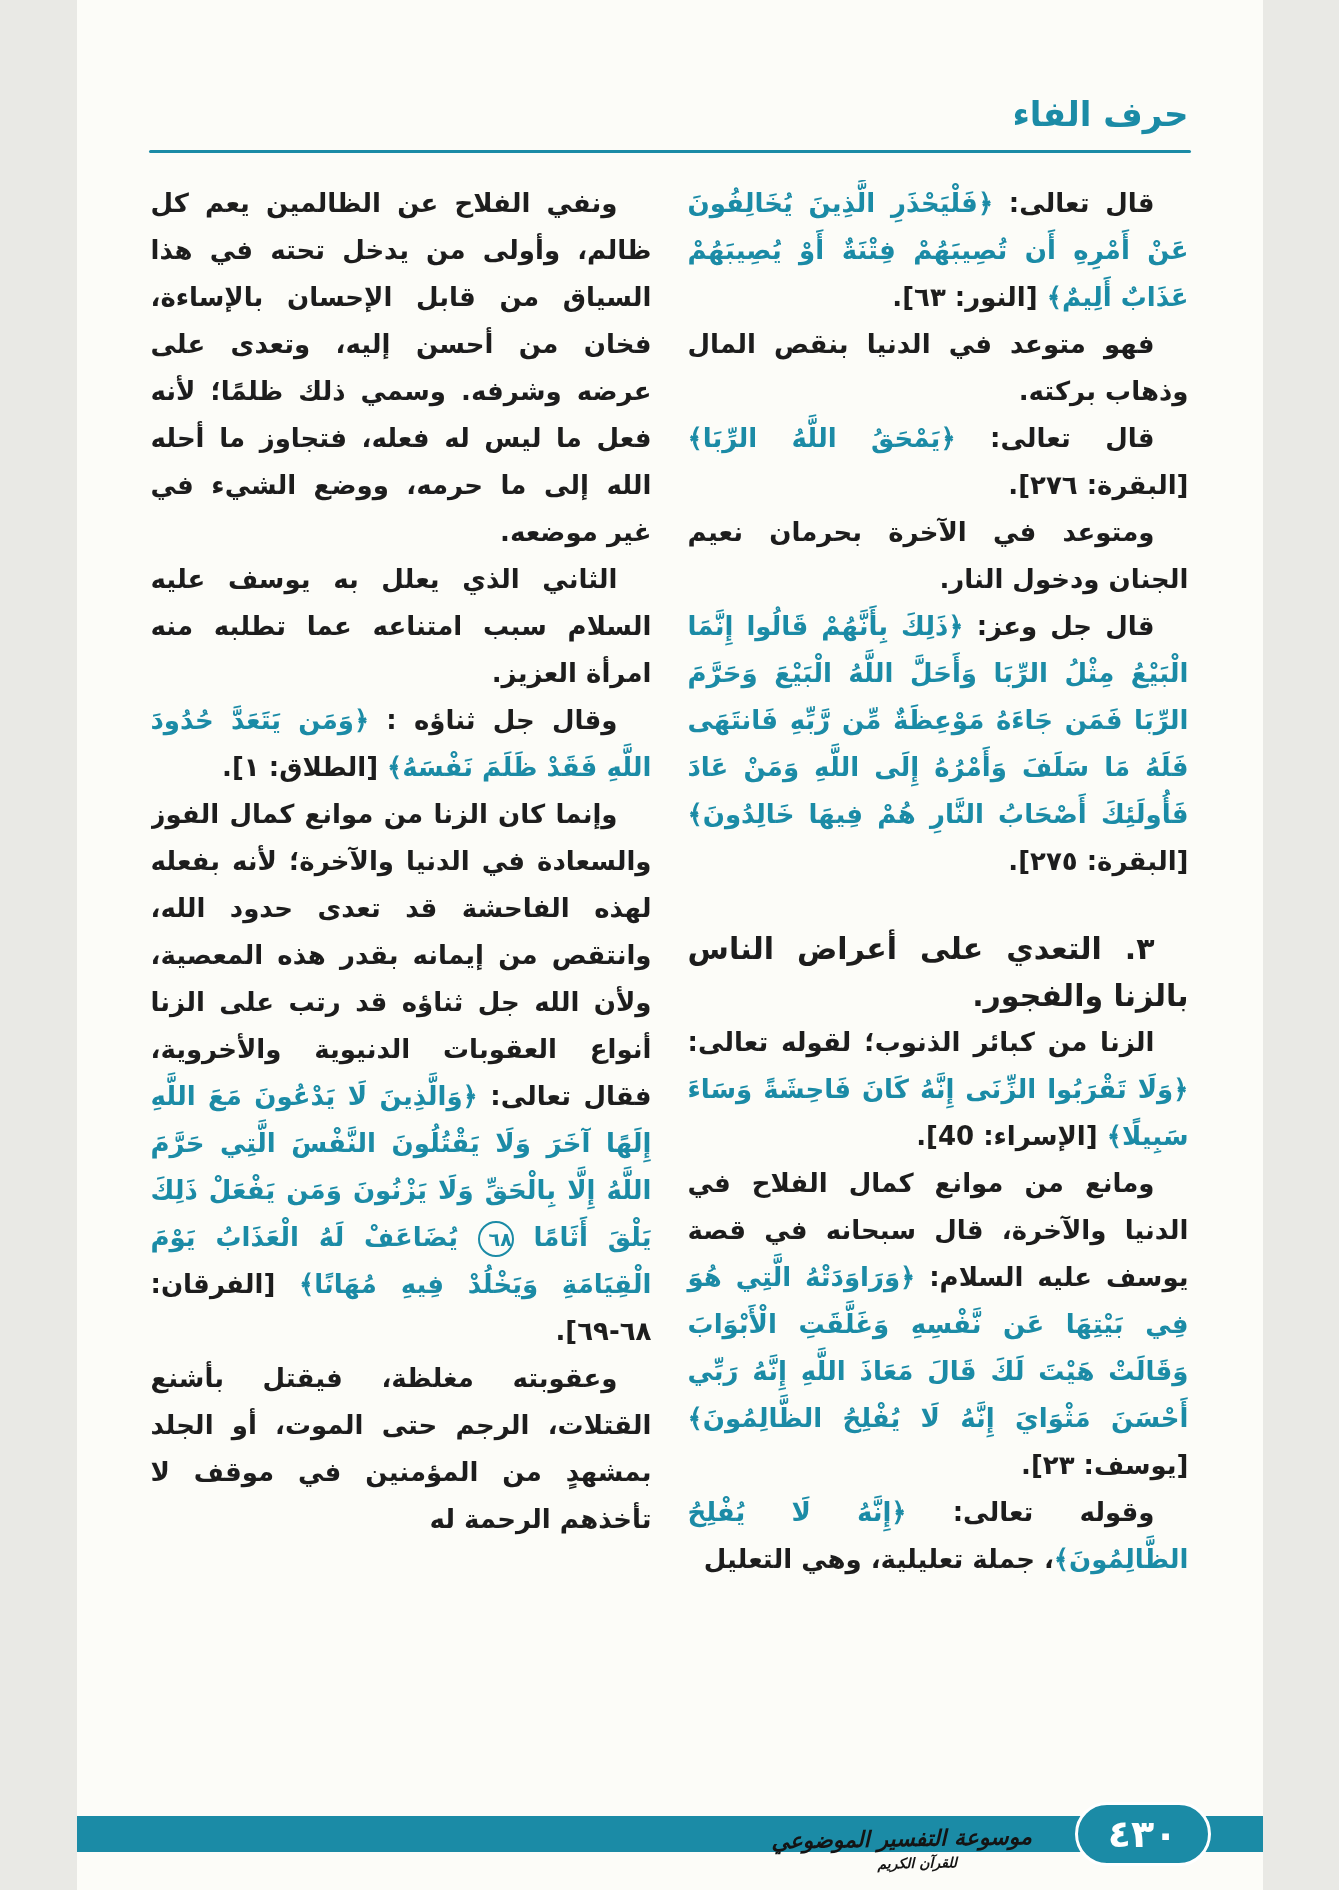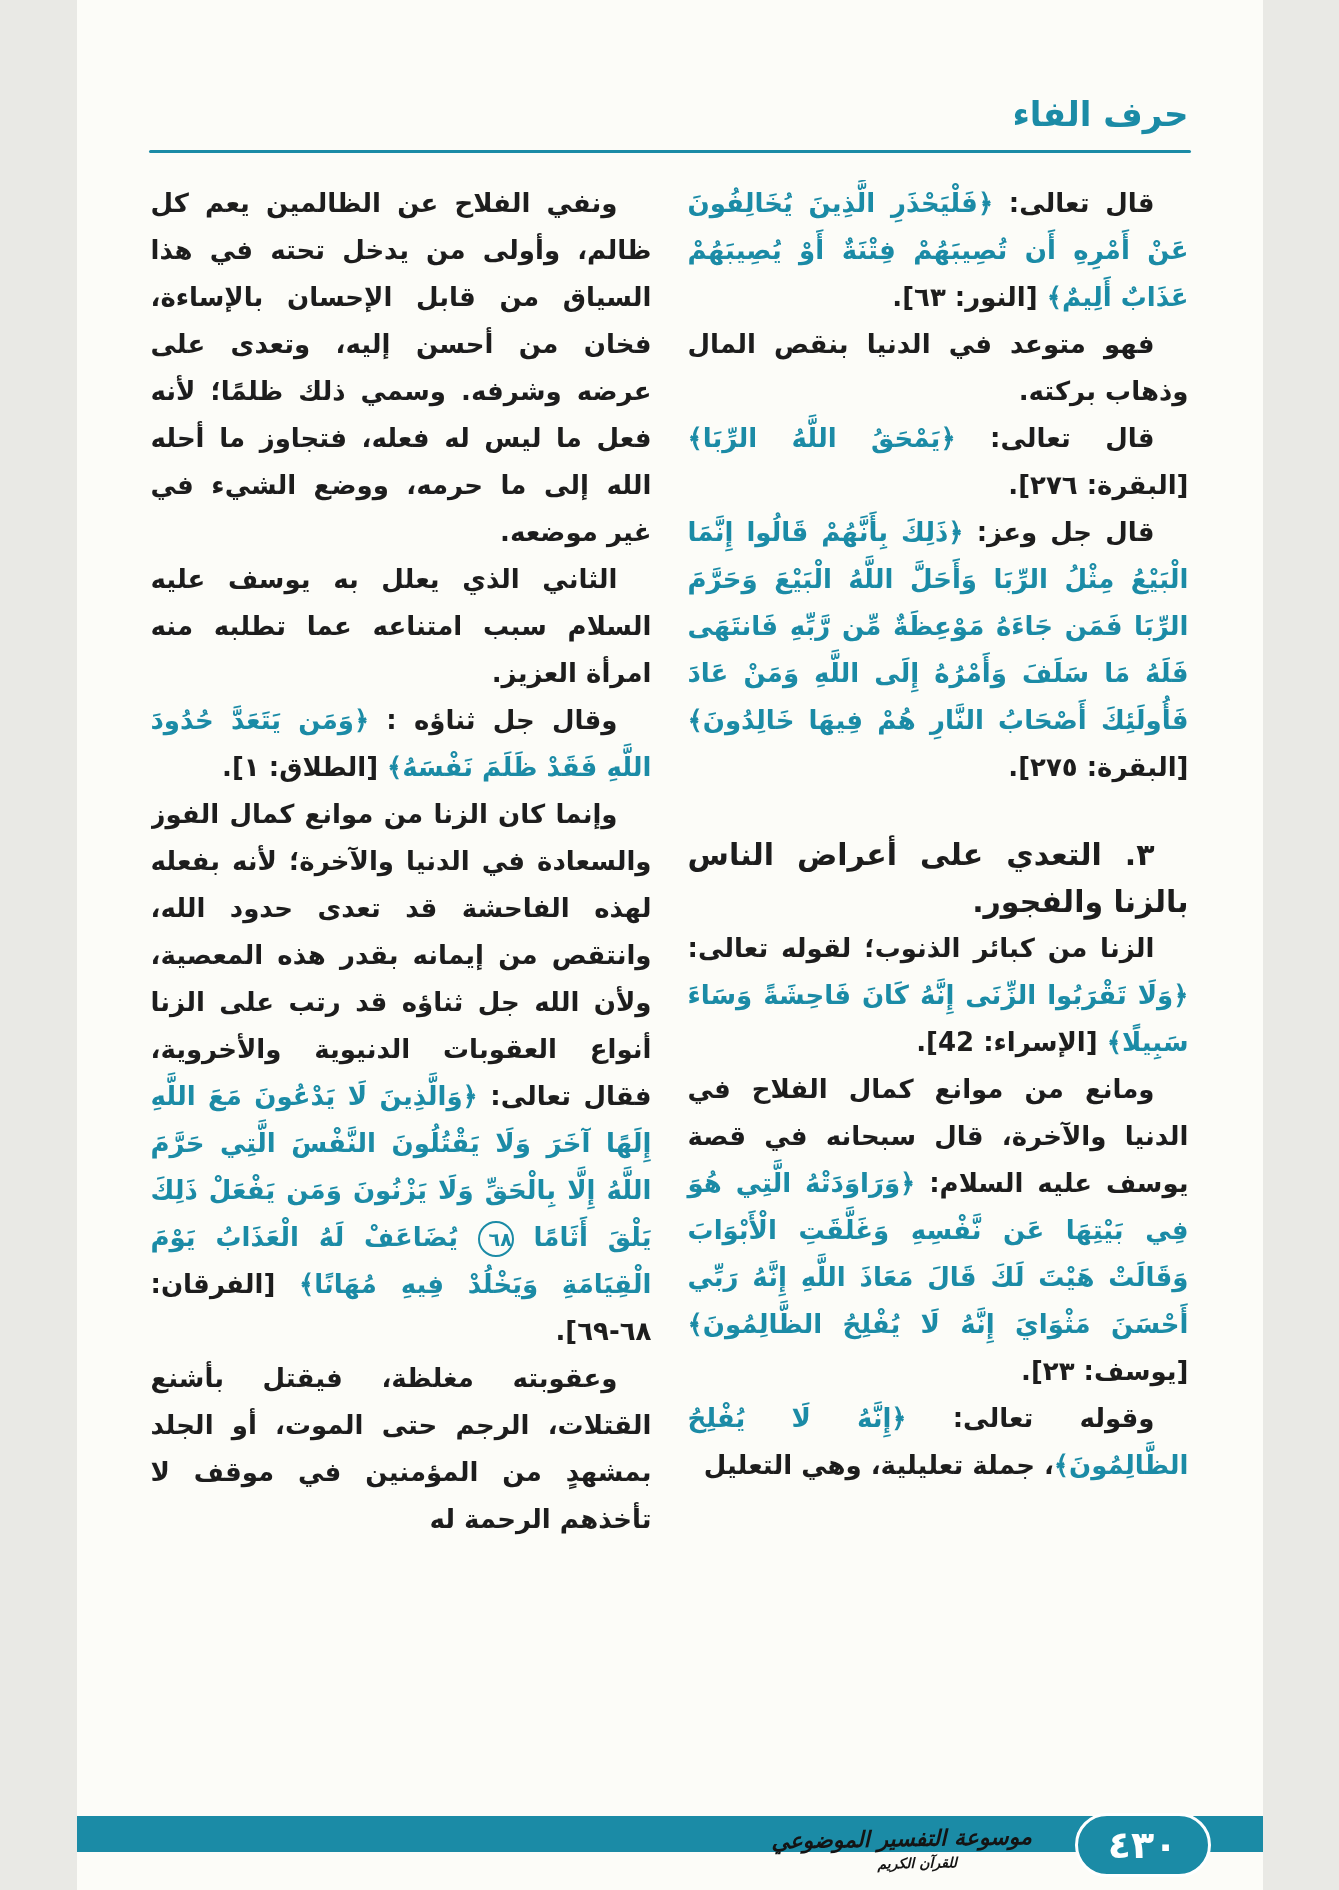--- a/index.html
+++ b/index.html
@@ -104,21 +104,21 @@
   .emblem-line2 {
     font-size: 14px;
     font-weight: bold;
     font-style: italic;
     line-height: 18px;
   }
 
   .page-number {
     position: absolute;
     right: 52px;
-    bottom: 13px;
+    bottom: 24px;
     width: 136px;
     height: 64px;
     background: var(--accent, #1b8ba6);
     border: 3px solid #ffffff;
     border-radius: 34px;
     color: #ffffff;
     font-size: 38px;
     font-weight: bold;
     display: flex;
     align-items: center;
@@ -133,23 +133,24 @@
 
   <div class="chapter-header">حرف الفاء</div>
 
   <div class="header-rule"></div>
 
   <div class="content">
     <div class="column">
         <p class="para"><span class="seg-text">قال تعالى: </span><span class="seg-verse">﴿فَلْيَحْذَرِ الَّذِينَ يُخَالِفُونَ عَنْ أَمْرِهِ أَن تُصِيبَهُمْ فِتْنَةٌ أَوْ يُصِيبَهُمْ عَذَابٌ أَلِيمٌ﴾</span><span class="seg-text"> [النور: ٦٣].</span></p>
         <p class="para"><span class="seg-text">فهو متوعد في الدنيا بنقص المال وذهاب بركته.</span></p>
         <p class="para"><span class="seg-text">قال تعالى: </span><span class="seg-verse">﴿يَمْحَقُ اللَّهُ الرِّبَا﴾</span><span class="seg-text"> [البقرة: ٢٧٦].</span></p>
+        <p class="para"><span class="seg-text">ومتوعد في الآخرة بحرمان نعيم الجنان ودخول النار.</span></p>
         <p class="para"><span class="seg-text">قال جل وعز: </span><span class="seg-verse">﴿ذَلِكَ بِأَنَّهُمْ قَالُوا إِنَّمَا الْبَيْعُ مِثْلُ الرِّبَا وَأَحَلَّ اللَّهُ الْبَيْعَ وَحَرَّمَ الرِّبَا فَمَن جَاءَهُ مَوْعِظَةٌ مِّن رَّبِّهِ فَانتَهَى فَلَهُ مَا سَلَفَ وَأَمْرُهُ إِلَى اللَّهِ وَمَنْ عَادَ فَأُولَئِكَ أَصْحَابُ النَّارِ هُمْ فِيهَا خَالِدُونَ﴾</span><span class="seg-text"> [البقرة: ٢٧٥].</span></p>
         <p class="para heading"><span class="seg-text">٣. التعدي على أعراض الناس بالزنا والفجور.</span></p>
-        <p class="para"><span class="seg-text">الزنا من كبائر الذنوب؛ لقوله تعالى: </span><span class="seg-verse">﴿وَلَا تَقْرَبُوا الزِّنَى إِنَّهُ كَانَ فَاحِشَةً وَسَاءَ سَبِيلًا﴾</span><span class="seg-text"> [الإسراء: 42].</span></p>
+        <p class="para"><span class="seg-text">الزنا من كبائر الذنوب؛ لقوله تعالى: </span><span class="seg-verse">﴿وَلَا تَقْرَبُوا الزِّنَى إِنَّهُ كَانَ فَاحِشَةً وَسَاءَ سَبِيلًا﴾</span><span class="seg-text"> [الإسراء: 40].</span></p>
         <p class="para"><span class="seg-text">ومانع من موانع كمال الفلاح في الدنيا والآخرة، قال سبحانه في قصة يوسف عليه السلام: </span><span class="seg-verse">﴿وَرَاوَدَتْهُ الَّتِي هُوَ فِي بَيْتِهَا عَن نَّفْسِهِ وَغَلَّقَتِ الْأَبْوَابَ وَقَالَتْ هَيْتَ لَكَ قَالَ مَعَاذَ اللَّهِ إِنَّهُ رَبِّي أَحْسَنَ مَثْوَايَ إِنَّهُ لَا يُفْلِحُ الظَّالِمُونَ﴾</span><span class="seg-text"> [يوسف: ٢٣].</span></p>
         <p class="para"><span class="seg-text">وقوله تعالى: </span><span class="seg-verse">﴿إِنَّهُ لَا يُفْلِحُ الظَّالِمُونَ﴾</span><span class="seg-text">، جملة تعليلية، وهي التعليل</span></p>
       </div>
     <div class="column">
         <p class="para"><span class="seg-text">ونفي الفلاح عن الظالمين يعم كل ظالم، وأولى من يدخل تحته في هذا السياق من قابل الإحسان بالإساءة، فخان من أحسن إليه، وتعدى على عرضه وشرفه. وسمي ذلك ظلمًا؛ لأنه فعل ما ليس له فعله، فتجاوز ما أحله الله إلى ما حرمه، ووضع الشيء في غير موضعه.</span></p>
         <p class="para"><span class="seg-text">الثاني الذي يعلل به يوسف عليه السلام سبب امتناعه عما تطلبه منه امرأة العزيز.</span></p>
         <p class="para"><span class="seg-text">وقال جل ثناؤه : </span><span class="seg-verse">﴿وَمَن يَتَعَدَّ حُدُودَ اللَّهِ فَقَدْ ظَلَمَ نَفْسَهُ﴾</span><span class="seg-text"> [الطلاق: ١].</span></p>
         <p class="para"><span class="seg-text">وإنما كان الزنا من موانع كمال الفوز والسعادة في الدنيا والآخرة؛ لأنه بفعله لهذه الفاحشة قد تعدى حدود الله، وانتقص من إيمانه بقدر هذه المعصية، ولأن الله جل ثناؤه قد رتب على الزنا أنواع العقوبات الدنيوية والأخروية، فقال تعالى: </span><span class="seg-verse">﴿وَالَّذِينَ لَا يَدْعُونَ مَعَ اللَّهِ إِلَهًا آخَرَ وَلَا يَقْتُلُونَ النَّفْسَ الَّتِي حَرَّمَ اللَّهُ إِلَّا بِالْحَقِّ وَلَا يَزْنُونَ وَمَن يَفْعَلْ ذَلِكَ يَلْقَ أَثَامًا </span><span class="seg-ayah">٦٨</span><span class="seg-verse"> يُضَاعَفْ لَهُ الْعَذَابُ يَوْمَ الْقِيَامَةِ وَيَخْلُدْ فِيهِ مُهَانًا﴾</span><span class="seg-text"> [الفرقان: ٦٨-٦٩].</span></p>
         <p class="para"><span class="seg-text">وعقوبته مغلظة، فيقتل بأشنع القتلات، الرجم حتى الموت، أو الجلد بمشهدٍ من المؤمنين في موقف لا تأخذهم الرحمة له</span></p>
       </div>

